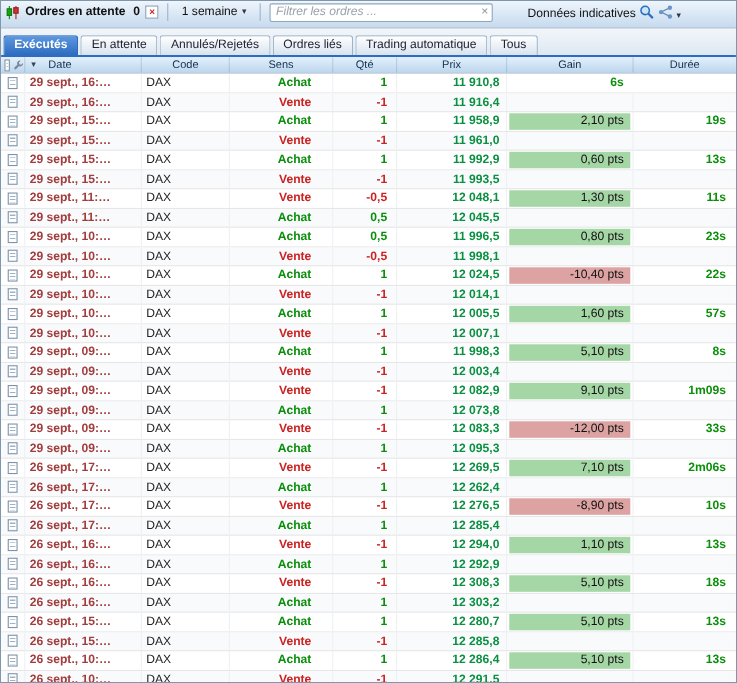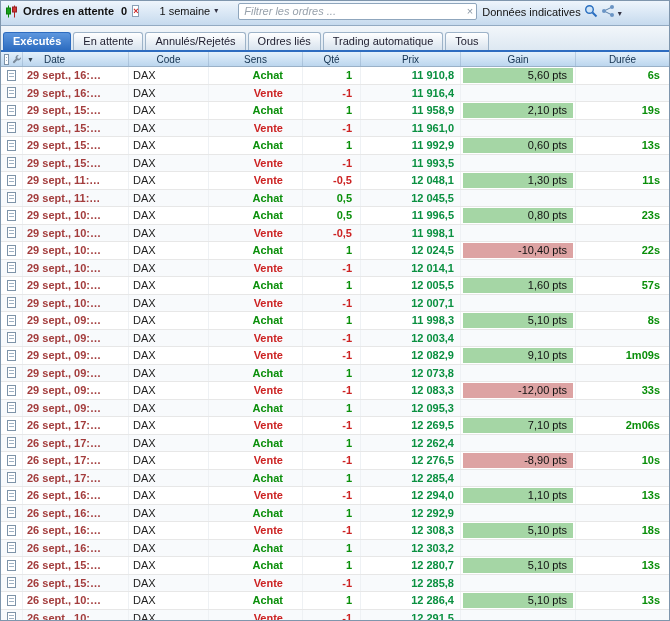--- a/index.html
+++ b/index.html
@@ -11,21 +11,21 @@
   .toolbar{flex:0 0 25px;display:flex;align-items:center;gap:5px;padding:0 6px 4px 4px;
            background:linear-gradient(#eef5fc,#c6daee);border-bottom:1px solid #93aac2}
   .panel-title{font-weight:bold;color:#111;white-space:nowrap}
   .badge-count{font-weight:bold;color:#111;margin-left:2px}
   .popout{width:12px;height:12px;border:1px solid #8aa0b6;background:#fff;display:inline-flex;
           align-items:center;justify-content:center;color:#c22;font-size:9px;line-height:1;font-weight:bold}
   .vsep{width:1px;height:16px;background:#9fb4c9;margin:0 3px}
   .dropdown{display:flex;align-items:center;gap:4px;padding:2px 4px;color:#111;cursor:default;white-space:nowrap}
   .caret{font-size:8px;color:#334;line-height:1}
   .filter-wrap{position:relative}
-  .filter{width:239px;height:17px;border:1px solid #8fa6bd;border-radius:2px;padding:0 16px 0 5px;
+  .filter{width:203px;height:17px;border:1px solid #8fa6bd;border-radius:2px;padding:0 16px 0 5px;
           font-family:"Liberation Sans",sans-serif;font-size:11px;font-style:italic;color:#333;background:#fff}
   .filter::placeholder{color:#98a2ac;font-style:italic}
   .clear-x{position:absolute;right:4px;top:2px;color:#8a97a4;font-size:11px;line-height:13px;cursor:default}
   .toolbar-right{margin-left:auto;display:flex;align-items:flex-end;gap:3px;margin-right:44px}
   .indicative{color:#111;white-space:nowrap}
   .tb-icon{display:inline-flex;align-items:center}
 
   
   .tabbar{flex:0 0 22px;display:flex;align-items:flex-end;gap:2px;padding:6px 0 0 2px;
           background:linear-gradient(#f2f6fa,#dde8f2);border-bottom:2px solid var(--active-tab,#2d6cc0)}
@@ -145,23 +145,20 @@
   <div class="tbody">
       <div class="row grid-cols">
         <div class="cell c-icon">
           <span class="doc"></span>
         </div>
         <div class="cell c-date">29 sept., 16:…</div>
         <div class="cell c-code">DAX</div>
         <div class="cell c-sens buy">Achat</div>
         <div class="cell c-qte buy">1</div>
         <div class="cell c-prix">11 910,8</div>
-        <div class="cell c-gain">
-          <span class="chip pos">5,60 pts</span>
-        </div>
         <div class="cell c-duree">6s</div>
       </div>
       <div class="row grid-cols alt">
         <div class="cell c-icon">
           <span class="doc"></span>
         </div>
         <div class="cell c-date">29 sept., 16:…</div>
         <div class="cell c-code">DAX</div>
         <div class="cell c-sens sell">Vente</div>
         <div class="cell c-qte sell">-1</div>

